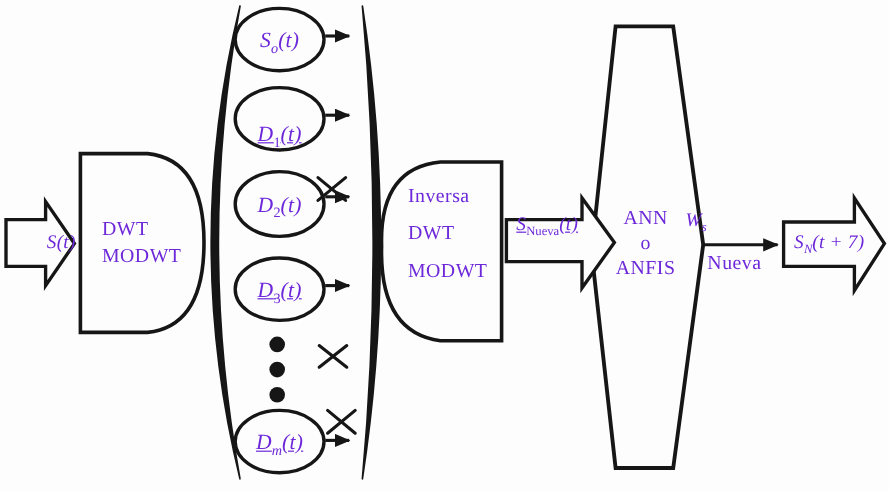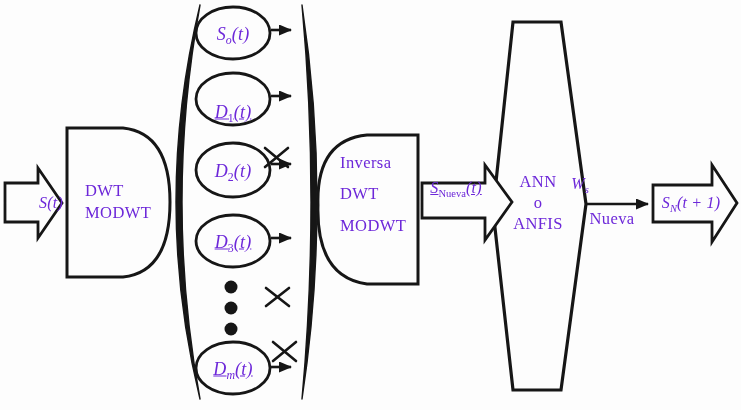--- a/index.html
+++ b/index.html
@@ -118,16 +118,16 @@
     <div>o</div>
     <div>ANFIS</div>
   </div>
 
   <div class="lbl center math small-math" style="left:580px;top:184px;">
     <span>W</span><sub class="sub-it">s</sub><span></span>
   </div>
   <div class="lbl center blocktxt" style="left:612px;top:219px;">Nueva</div>
 
   <div class="lbl center math small-math" style="left:691px;top:203px;">
-    <span>S</span><sub class="sub-it">N</sub><span>(t + 1)</span>
+    <span>S</span><sub class="sub-it">N</sub><span>(t + 7)</span>
   </div>
 
 </div>
 
 </body></html>

